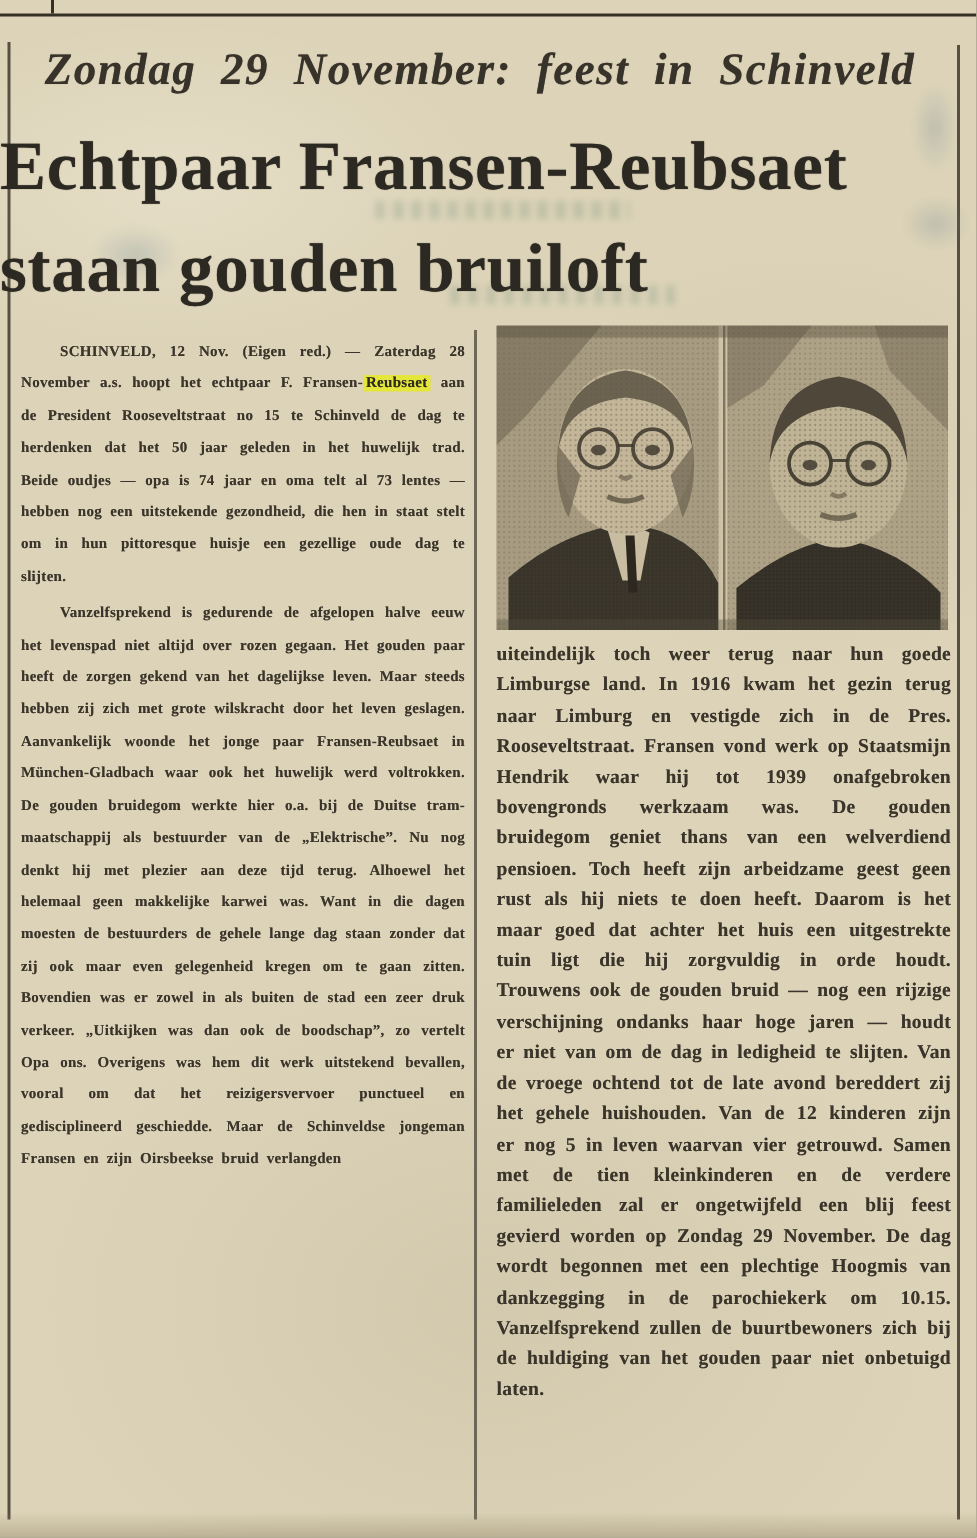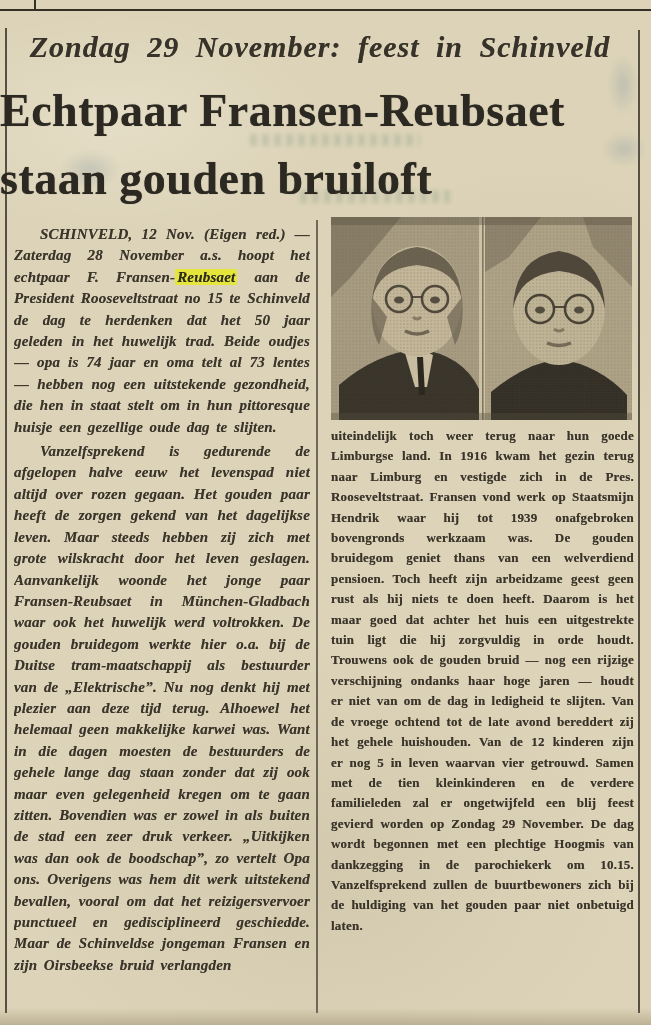--- a/index.html
+++ b/index.html
@@ -39,21 +39,21 @@
   }
   .headline.l1{top:84px;}
   .headline.l2{top:152px;}
   
   .col{
     position:absolute;overflow:hidden;
     text-align:justify;font-weight:bold;
     letter-spacing:.2px;word-spacing:2.5px;
     text-shadow:0 0 .4px rgba(50,44,32,.55);
   }
-  .col-left{left:14px;top:224px;width:296px;height:789px;font-size:15px;line-height:21.4px;font-style:italic;}
+  .col-left{left:14px;top:224px;width:296px;height:789px;font-size:10px;line-height:21.4px;}
   .col-right{left:331px;top:426px;width:303px;height:587px;font-size:13px;line-height:20.4px;}
   .col p{margin:0;}
   .col p.indent{text-indent:26px;}
   .col p + p{margin-top:3px;}
   .hl{
     background:var(--color-highlight,#e4e63c);
     color:#2e2a1e;padding:0 2px;border-radius:1px;
   }
   
   .photo{

